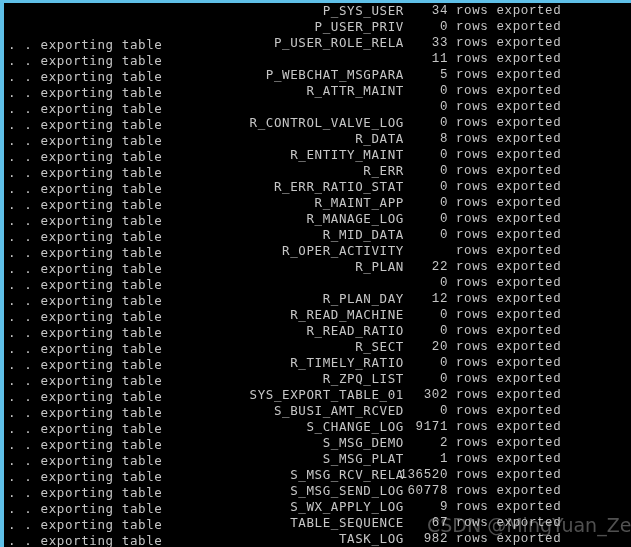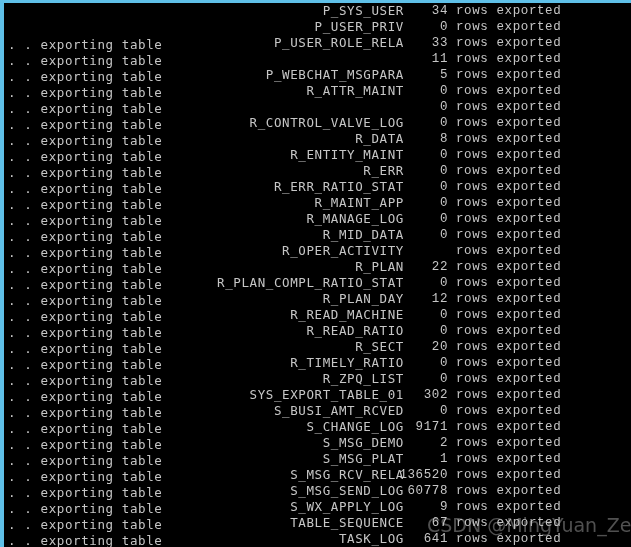--- a/index.html
+++ b/index.html
@@ -90,32 +90,32 @@
       <div class="log-row"><span class="col-action">. . exporting table</span><span class="col-table">R_CONTROL_VALVE_LOG</span><span class="col-count">0</span><span class="col-status">rows exported</span></div>
       <div class="log-row"><span class="col-action">. . exporting table</span><span class="col-table">R_DATA</span><span class="col-count">8</span><span class="col-status">rows exported</span></div>
       <div class="log-row"><span class="col-action">. . exporting table</span><span class="col-table">R_ENTITY_MAINT</span><span class="col-count">0</span><span class="col-status">rows exported</span></div>
       <div class="log-row"><span class="col-action">. . exporting table</span><span class="col-table">R_ERR</span><span class="col-count">0</span><span class="col-status">rows exported</span></div>
       <div class="log-row"><span class="col-action">. . exporting table</span><span class="col-table">R_ERR_RATIO_STAT</span><span class="col-count">0</span><span class="col-status">rows exported</span></div>
       <div class="log-row"><span class="col-action">. . exporting table</span><span class="col-table">R_MAINT_APP</span><span class="col-count">0</span><span class="col-status">rows exported</span></div>
       <div class="log-row"><span class="col-action">. . exporting table</span><span class="col-table">R_MANAGE_LOG</span><span class="col-count">0</span><span class="col-status">rows exported</span></div>
       <div class="log-row"><span class="col-action">. . exporting table</span><span class="col-table">R_MID_DATA</span><span class="col-count">0</span><span class="col-status">rows exported</span></div>
       <div class="log-row"><span class="col-action">. . exporting table</span><span class="col-table">R_OPER_ACTIVITY</span><span class="col-status">rows exported</span></div>
       <div class="log-row"><span class="col-action">. . exporting table</span><span class="col-table">R_PLAN</span><span class="col-count">22</span><span class="col-status">rows exported</span></div>
-      <div class="log-row"><span class="col-action">. . exporting table</span><span class="col-table">R_PLAN_COMPL_RATIO_STAT</span><span class="col-count">0</span><span class="col-status">rows exported</span></div>
+      <div class="log-row"><span class="col-action">. . exporting table</span><span class="col-count">0</span><span class="col-status">rows exported</span></div>
       <div class="log-row"><span class="col-action">. . exporting table</span><span class="col-table">R_PLAN_DAY</span><span class="col-count">12</span><span class="col-status">rows exported</span></div>
       <div class="log-row"><span class="col-action">. . exporting table</span><span class="col-table">R_READ_MACHINE</span><span class="col-count">0</span><span class="col-status">rows exported</span></div>
       <div class="log-row"><span class="col-action">. . exporting table</span><span class="col-table">R_READ_RATIO</span><span class="col-count">0</span><span class="col-status">rows exported</span></div>
       <div class="log-row"><span class="col-action">. . exporting table</span><span class="col-table">R_SECT</span><span class="col-count">20</span><span class="col-status">rows exported</span></div>
       <div class="log-row"><span class="col-action">. . exporting table</span><span class="col-table">R_TIMELY_RATIO</span><span class="col-count">0</span><span class="col-status">rows exported</span></div>
       <div class="log-row"><span class="col-action">. . exporting table</span><span class="col-table">R_ZPQ_LIST</span><span class="col-count">0</span><span class="col-status">rows exported</span></div>
       <div class="log-row"><span class="col-action">. . exporting table</span><span class="col-table">SYS_EXPORT_TABLE_01</span><span class="col-count">302</span><span class="col-status">rows exported</span></div>
       <div class="log-row"><span class="col-action">. . exporting table</span><span class="col-table">S_BUSI_AMT_RCVED</span><span class="col-count">0</span><span class="col-status">rows exported</span></div>
       <div class="log-row"><span class="col-action">. . exporting table</span><span class="col-table">S_CHANGE_LOG</span><span class="col-count">9171</span><span class="col-status">rows exported</span></div>
       <div class="log-row"><span class="col-action">. . exporting table</span><span class="col-table">S_MSG_DEMO</span><span class="col-count">2</span><span class="col-status">rows exported</span></div>
       <div class="log-row"><span class="col-action">. . exporting table</span><span class="col-table">S_MSG_PLAT</span><span class="col-count">1</span><span class="col-status">rows exported</span></div>
       <div class="log-row"><span class="col-action">. . exporting table</span><span class="col-table">S_MSG_RCV_RELA</span><span class="col-count">136520</span><span class="col-status">rows exported</span></div>
       <div class="log-row"><span class="col-action">. . exporting table</span><span class="col-table">S_MSG_SEND_LOG</span><span class="col-count">60778</span><span class="col-status">rows exported</span></div>
       <div class="log-row"><span class="col-action">. . exporting table</span><span class="col-table">S_WX_APPLY_LOG</span><span class="col-count">9</span><span class="col-status">rows exported</span></div>
       <div class="log-row"><span class="col-action">. . exporting table</span><span class="col-table">TABLE_SEQUENCE</span><span class="col-count">67</span><span class="col-status">rows exported</span></div>
-      <div class="log-row"><span class="col-action">. . exporting table</span><span class="col-table">TASK_LOG</span><span class="col-count">641</span><span class="col-status">rows exported</span></div>
+      <div class="log-row"><span class="col-action">. . exporting table</span><span class="col-table">TASK_LOG</span><span class="col-count">982</span><span class="col-status">rows exported</span></div>
     </div>
   <div id="watermark">CSDN @MingYuan_Zero</div>
 </div>
 
 </body></html>

